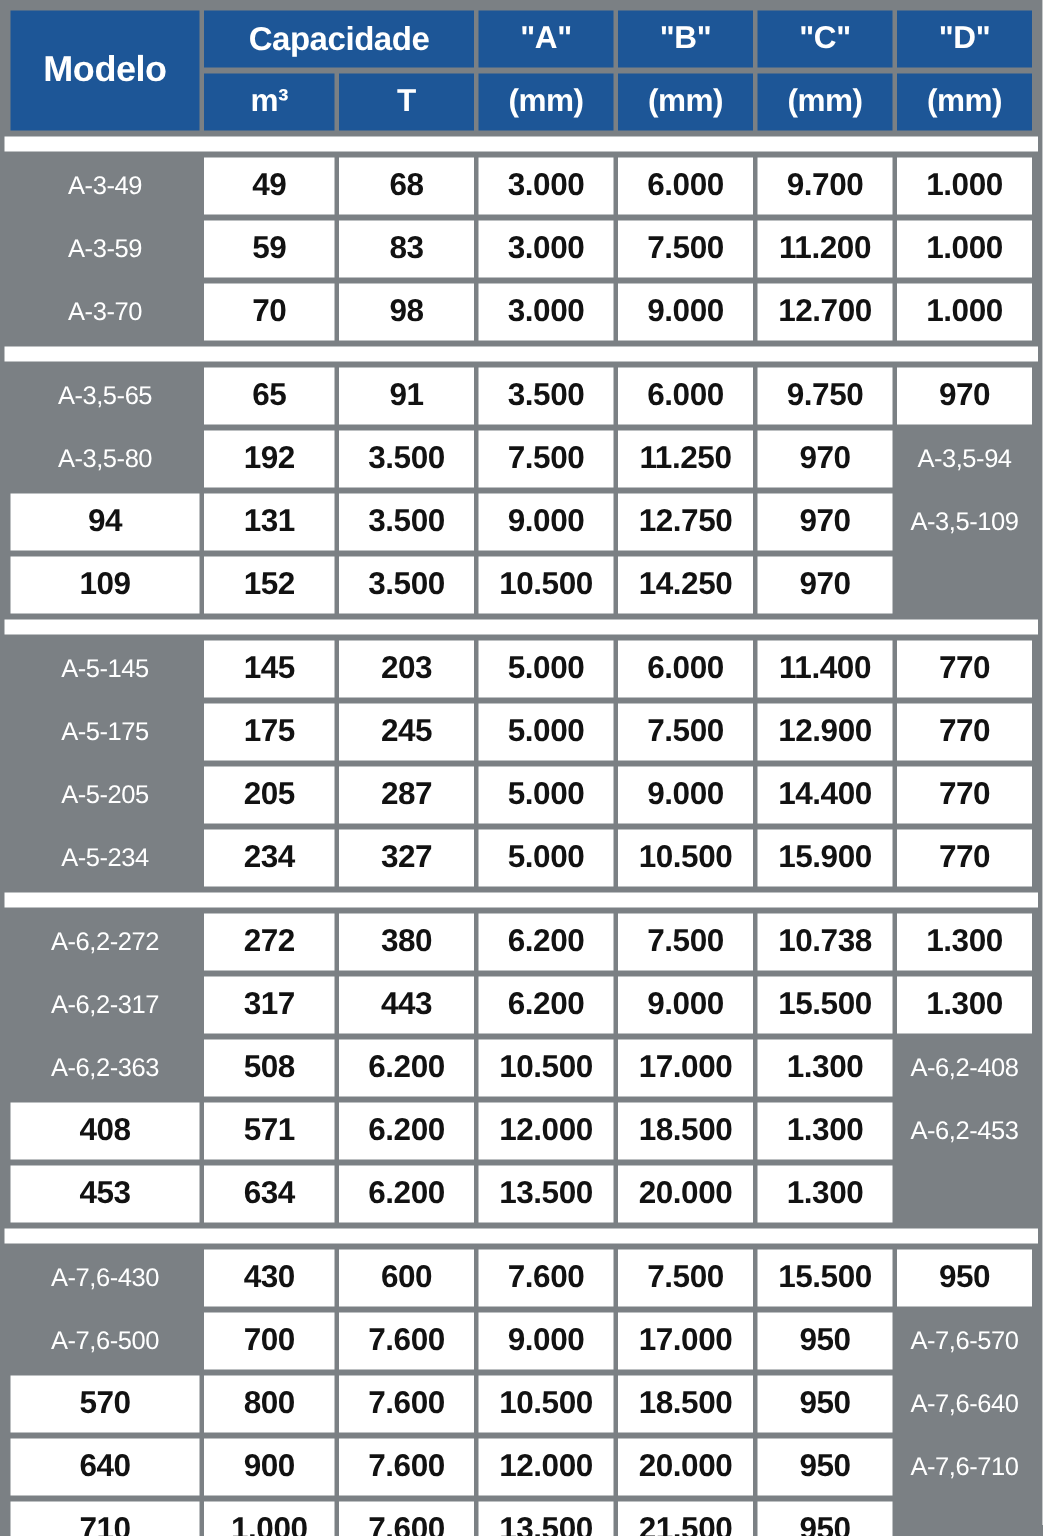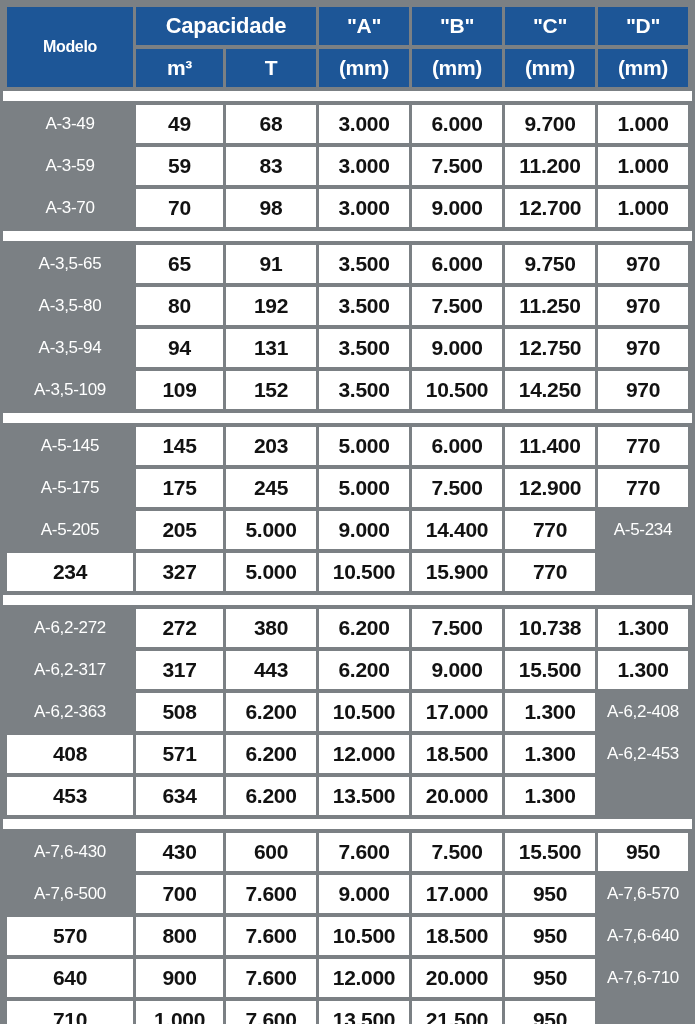--- a/index.html
+++ b/index.html
@@ -23,21 +23,21 @@
   .hcell {
     background: #1d5697;
     color: #ffffff;
     font-weight: bold;
     font-size: 21px;
     letter-spacing: -0.3px;
     display: flex;
     align-items: center;
     justify-content: center;
   }
-  .h-modelo { grid-column: 1; grid-row: 1 / span 2; font-size: 16px; }
+  .h-modelo { grid-column: 1; grid-row: 1 / span 2; font-size: 24px; }
   .h-cap    { grid-column: 2 / span 2; grid-row: 1; font-size: 22px; }
   .h-a  { grid-column: 4; grid-row: 1; }
   .h-b  { grid-column: 5; grid-row: 1; }
   .h-c  { grid-column: 6; grid-row: 1; }
   .h-d  { grid-column: 7; grid-row: 1; }
   .h-m3 { grid-column: 2; grid-row: 2; }
   .h-t  { grid-column: 3; grid-row: 2; }
   .h-mm-a { grid-column: 4; grid-row: 2; }
   .h-mm-b { grid-column: 5; grid-row: 2; }
   .h-mm-c { grid-column: 6; grid-row: 2; }
@@ -111,21 +111,20 @@
       <div class="val">1.000</div>
       <div class="sep"></div>
       <div class="model">A-3,5-65</div>
       <div class="val">65</div>
       <div class="val">91</div>
       <div class="val">3.500</div>
       <div class="val">6.000</div>
       <div class="val">9.750</div>
       <div class="val">970</div>
       <div class="model">A-3,5-80</div>
-      <div class="val">80</div>
       <div class="val">192</div>
       <div class="val">3.500</div>
       <div class="val">7.500</div>
       <div class="val">11.250</div>
       <div class="val">970</div>
       <div class="model">A-3,5-94</div>
       <div class="val">94</div>
       <div class="val">131</div>
       <div class="val">3.500</div>
       <div class="val">9.000</div>
@@ -148,20 +147,21 @@
       <div class="val">770</div>
       <div class="model">A-5-175</div>
       <div class="val">175</div>
       <div class="val">245</div>
       <div class="val">5.000</div>
       <div class="val">7.500</div>
       <div class="val">12.900</div>
       <div class="val">770</div>
       <div class="model">A-5-205</div>
       <div class="val">205</div>
+      <div class="val">287</div>
       <div class="val">5.000</div>
       <div class="val">9.000</div>
       <div class="val">14.400</div>
       <div class="val">770</div>
       <div class="model">A-5-234</div>
       <div class="val">234</div>
       <div class="val">327</div>
       <div class="val">5.000</div>
       <div class="val">10.500</div>
       <div class="val">15.900</div>

